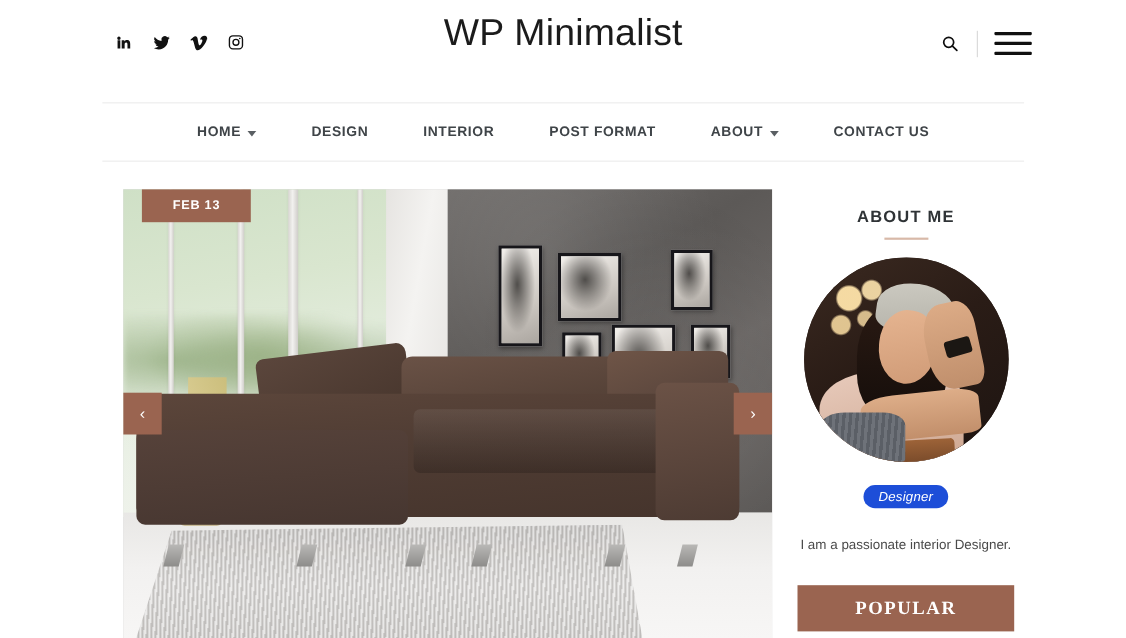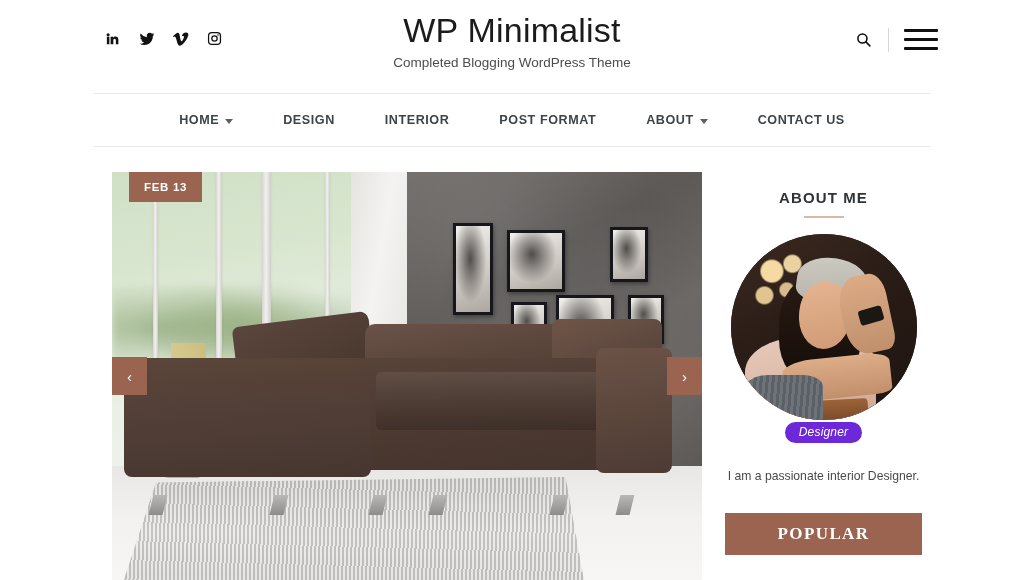--- a/index.html
+++ b/index.html
@@ -346,21 +346,21 @@
   
   .date-badge {
     position: absolute;
     left: 17px;
     top: 0;
     background: #9a6450;
     color: #ffffff;
     font-size: 11.5px;
     font-weight: 700;
     letter-spacing: 0.7px;
-    padding: 9px 15px;
+    padding: 9px 28px;
     z-index: 5;
     cursor: pointer;
   }
 
   .slider-arrow {
     position: absolute;
     top: 50%;
     transform: translateY(-50%);
     width: 35px;
     height: 38px;
@@ -474,22 +474,22 @@
   .avatar-bench {
     position: absolute;
     left: 34%; bottom: 0; width: 40%; height: 11%;
     background: linear-gradient(180deg, #9d6338, #7b4c2b);
     border-radius: 4px;
     transform: rotate(-3deg);
   }
 
   .role-badge {
     display: inline-block;
-    margin-top: 2px;
-    background: #6d28d9;
+    margin-top: 21px;
+    background: #1d4ed8;
     color: #ffffff;
     font-size: 12px;
     font-style: italic;
     font-weight: 400;
     letter-spacing: 0.2px;
     padding: 3px 14px 4px;
     border-radius: 11px;
     cursor: pointer;
   }
 
@@ -551,21 +551,20 @@
         <svg width="15" height="15" viewBox="0 0 24 24" fill="none" stroke="currentColor" stroke-width="2" aria-hidden="true">
           <rect x="2.5" y="2.5" width="19" height="19" rx="5"></rect>
           <circle cx="12" cy="12" r="4.3"></circle>
           <circle cx="17.6" cy="6.4" r="1.2" fill="currentColor" stroke="none"></circle>
         </svg>
       </a>
     </div>
 
     <div class="brand">
       <div class="brand-title">WP Minimalist</div>
-      <div class="brand-tagline">Completed Blogging WordPress Theme</div>
     </div>
 
     <div class="header-actions">
       <div class="search-btn">
         <svg width="17" height="17" viewBox="0 0 24 24" fill="none" stroke="currentColor" stroke-width="2.2" stroke-linecap="round" aria-hidden="true">
           <circle cx="10.5" cy="10.5" r="6.4"></circle>
           <line x1="15.4" y1="15.4" x2="21" y2="21"></line>
         </svg>
       </div>
       <div class="divider-vert"></div>

